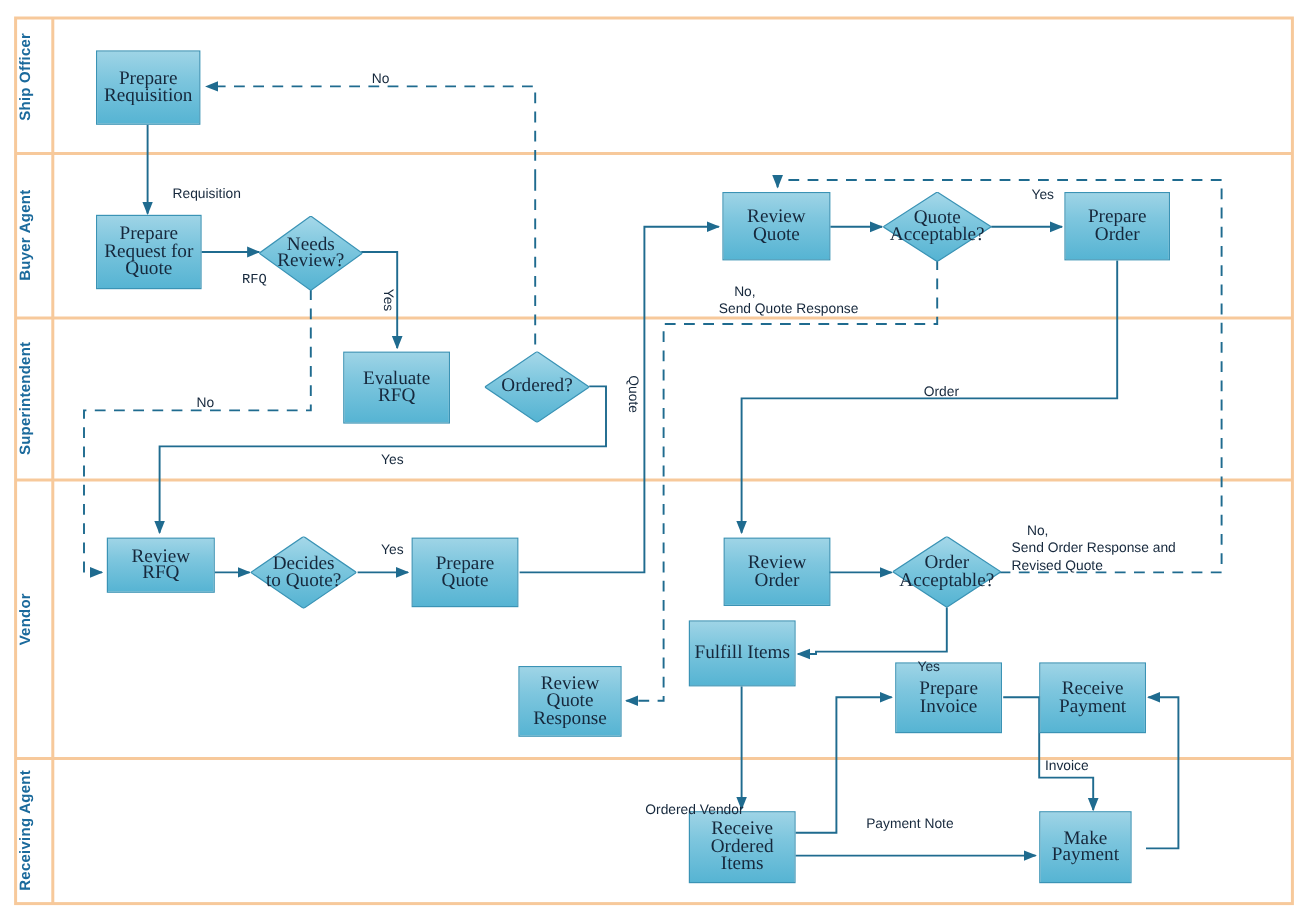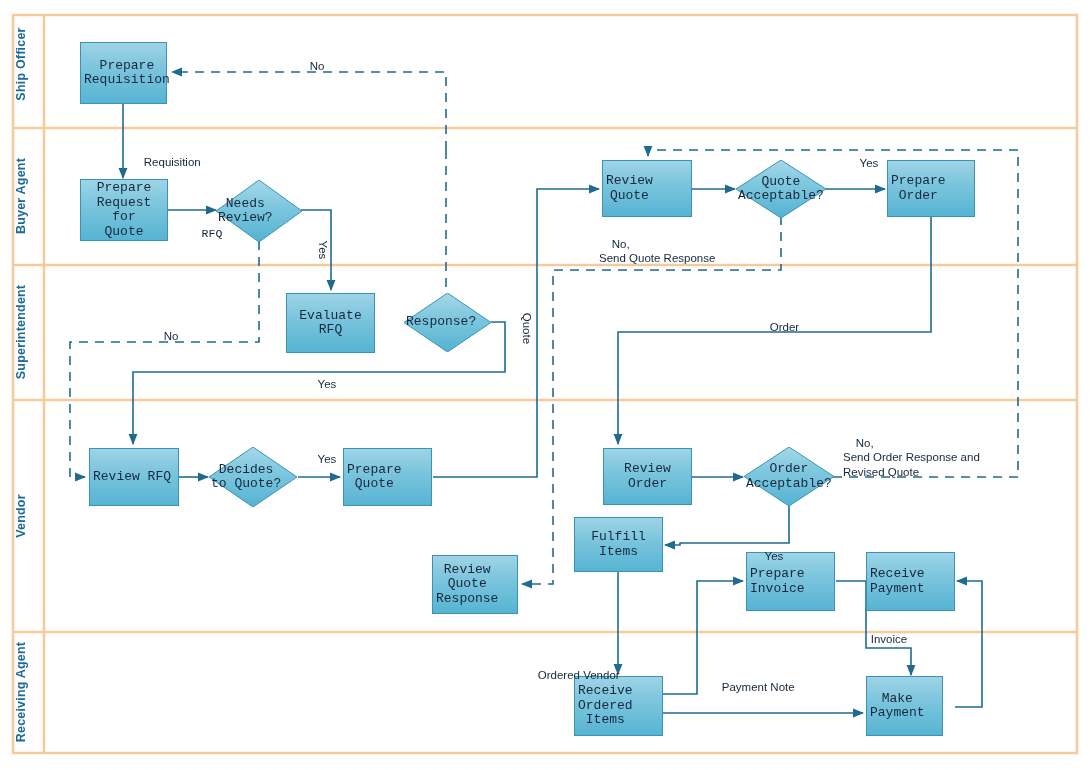--- a/index.html
+++ b/index.html
@@ -34,26 +34,26 @@
     white-space: nowrap;
     transform-origin: center center;
     display: flex;
     align-items: center;
     justify-content: center;
   }
   .node {
     position: absolute;
     display: flex;
     align-items: center;
-    justify-content: flex-start;
+    justify-content: center;
     text-align: center;
     color: #16283c;
-    font-size: 13px;
+    font-size: 16px;
     line-height: 14.5px;
-    font-family: Liberation Mono, monospace;
+    font-family: Liberation Serif, serif;
     box-sizing: border-box;
   }
   .node.process {
     background: linear-gradient(to bottom, #9ed4e6 0%, #7ec6de 38%, #56b4d3 100%);
     border: 1px solid #3a93b5;
   }
   .node.process .node-text {
     position: relative;
     z-index: 2;
     padding: 0 3px;
@@ -202,24 +202,24 @@
     <span class="node-text">Prepare<br>Order</span>
   </div>
 
   <div class="node process" style="left:286px; top:293px; width:89px; height:60px;">
     <span class="node-text">Evaluate RFQ</span>
   </div>
   <div class="node decision" style="left:404px; top:293px; width:87px; height:59px;">
     <svg class="dia-shape" viewBox="0 0 87 59" preserveAspectRatio="none">
       <polygon points="43.5,0 87,29.5 43.5,59 0,29.5" fill="url(#nodeGrad)" stroke="#3a93b5" stroke-width="1"></polygon>
     </svg>
-    <span class="node-text">Response?</span>
-  </div>
-
-  <div class="node process" style="left:89px; top:448px; width:90px; height:58px;">
+    <span class="node-text">Ordered?</span>
+  </div>
+
+  <div class="node process" style="left:89px; top:448px; width:90px; height:46px;">
     <span class="node-text">Review RFQ</span>
   </div>
   <div class="node decision" style="left:209px; top:447px; width:88px; height:60px;">
     <svg class="dia-shape" viewBox="0 0 88 60" preserveAspectRatio="none">
       <polygon points="44,0 88,30 44,60 0,30" fill="url(#nodeGrad)" stroke="#3a93b5" stroke-width="1"></polygon>
     </svg>
     <span class="node-text">Decides<br>to Quote?</span>
   </div>
   <div class="node process" style="left:343px; top:448px; width:89px; height:58px;">
     <span class="node-text">Prepare<br>Quote</span>

